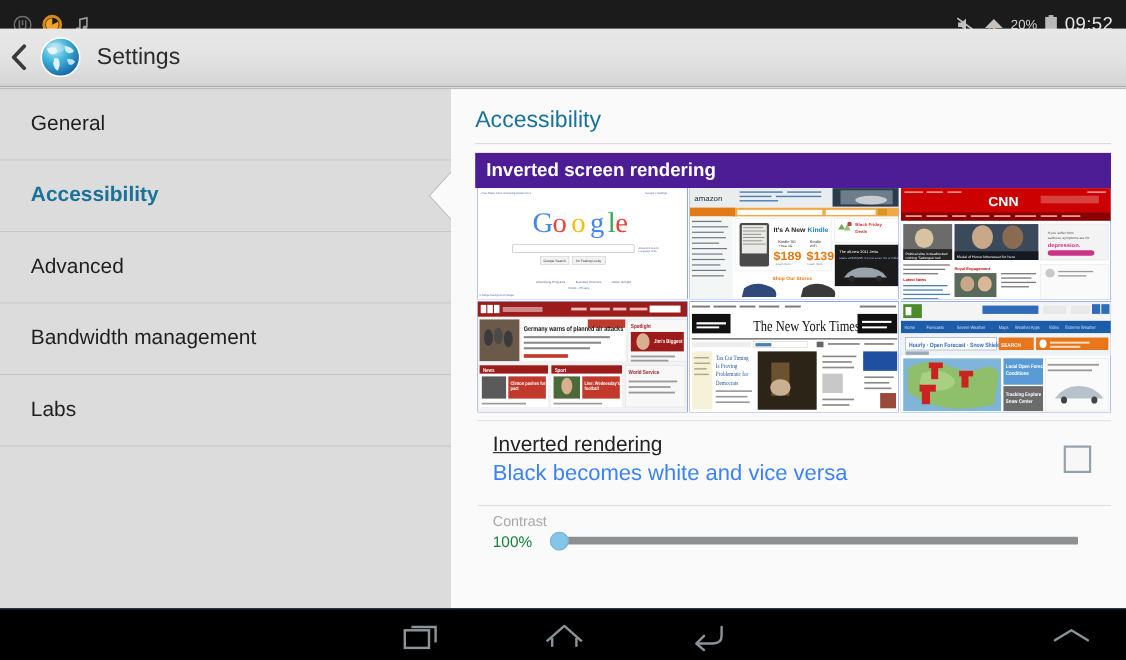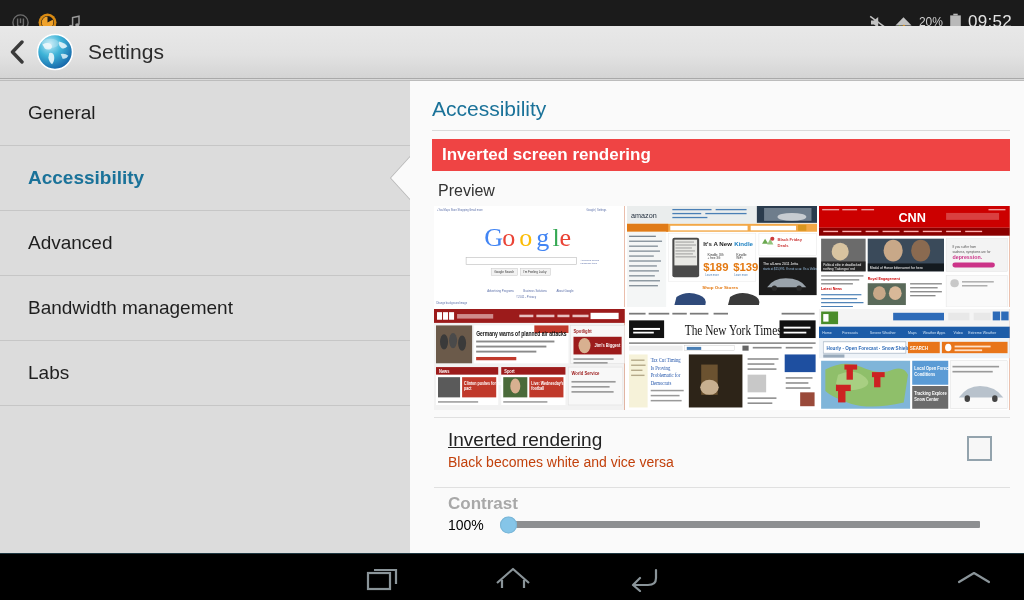--- a/index.html
+++ b/index.html
@@ -71,52 +71,52 @@
     position:absolute; left:410px; top:0; width:614px; height:473px;
     background:#fafafa; border-top:1px solid #bcbcbc;
     overflow:hidden;
   }
   .panel-title {
     font-size:21px; color:#1a7299; padding:16px 0 9px 22px;
     border-bottom:1px solid #dadada; margin:0 14px 0 22px;
     padding-left:0;
   }
   .section-bar {
-    margin:8px 14px 0 22px; height:32px; background:#ef4444;
+    margin:8px 14px 0 22px; height:32px; background:#4c1d95;
     display:flex; align-items:center; padding-left:10px;
     color:#ffffff; font-size:17px; font-weight:bold;
   }
   .preview-label {
     font-size:16px; color:#333; padding:11px 0 6px 28px;
   }
   .preview-wrap {
     margin:0 14px 0 24px; height:204px; background:#ffffff;
     display:grid; grid-template-columns:1fr 1fr 1fr; grid-template-rows:1fr 1fr;
     gap:2px; overflow:hidden;
   }
-  .thumb { position:relative; overflow:hidden; background:#c2410c; }
+  .thumb { position:relative; overflow:hidden; background:#1d4ed8; }
 
   .row-divider { margin:7px 14px 0 24px; border-top:1px solid #e0e0e0; }
 
   .opt-row {
     display:flex; align-items:center; margin:0 14px 0 24px;
     padding:10px 0 10px 14px; min-height:58px;
   }
   .opt-texts { flex:1; }
   .opt-title { font-size:19px; color:#222; line-height:1.25;text-decoration:underline; }
-  .opt-sub { font-size:14px; color:#c2410c; margin-top:2px; }
+  .opt-sub { font-size:20px; color:#3b82f6; margin-top:2px; }
   .checkbox {
     width:25px; height:25px; border:2px solid #93a3ad; background:#f7f7f7;
     margin-right:18px; cursor:pointer;
   }
 
   .slider-row { margin:0 14px 0 24px; padding:6px 0 0 14px; }
-  .slider-label { font-size:17px; color:#a8a8a8;font-weight:bold; }
+  .slider-label { font-size:13px; color:#a8a8a8; }
   .slider-line { display:flex; align-items:center; margin-top:3px; }
-  .slider-val { font-size:14px; color:#000000; width:60px; }
+  .slider-val { font-size:14px; color:#15803d; width:60px; }
   .slider-track {
     position:relative; flex:1; height:7px; background:#8d8f91; border-radius:1px;
     margin-right:30px; cursor:pointer;
   }
   .slider-thumb {
     position:absolute; left:-8px; top:50%; transform:translateY(-50%);
     width:17px; height:17px; border-radius:50%;
     background:#85c5e8; box-shadow:0 0 0 1px #7bb6d6 inset;
   }
 
@@ -222,21 +222,20 @@
     </div>
 
     <div class="panel">
 
       <div class="panel-title">Accessibility</div>
 
       <div class="section-bar">
         <span>Inverted screen rendering</span>
       </div>
 
-      <div class="preview-label">Preview</div>
 
       <div class="preview-wrap">
 
         <div class="thumb">
           <svg viewBox="0 0 190 102" preserveAspectRatio="none" width="100%" height="100%">
             <rect width="190" height="102" fill="#ffffff"></rect>
             <g fill="#5a6ea8" font-size="2.6" font-family="Liberation Sans, sans-serif">
               <text x="3" y="5">+You Maps Store Shopping Gmail more</text>
               <text x="152" y="5">Google | Settings</text>
             </g>

